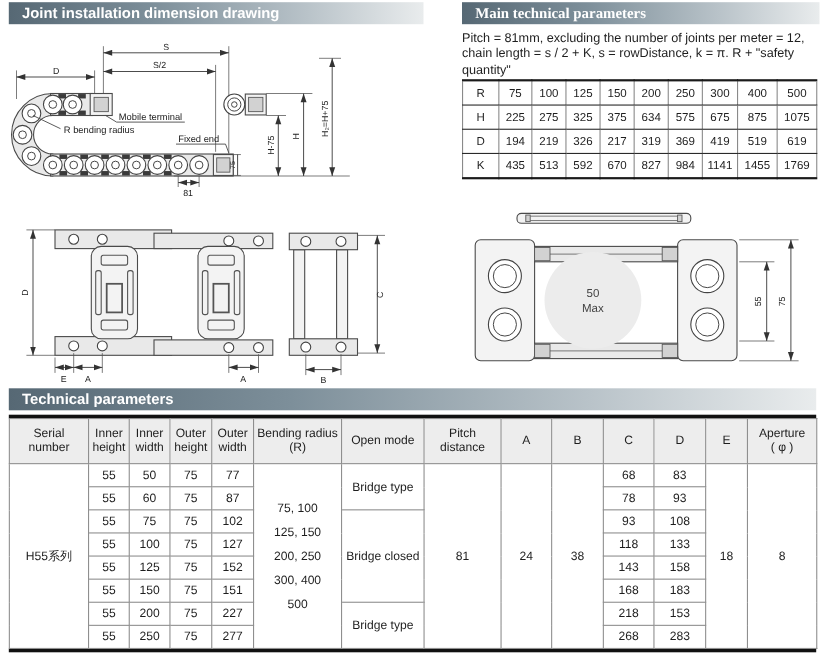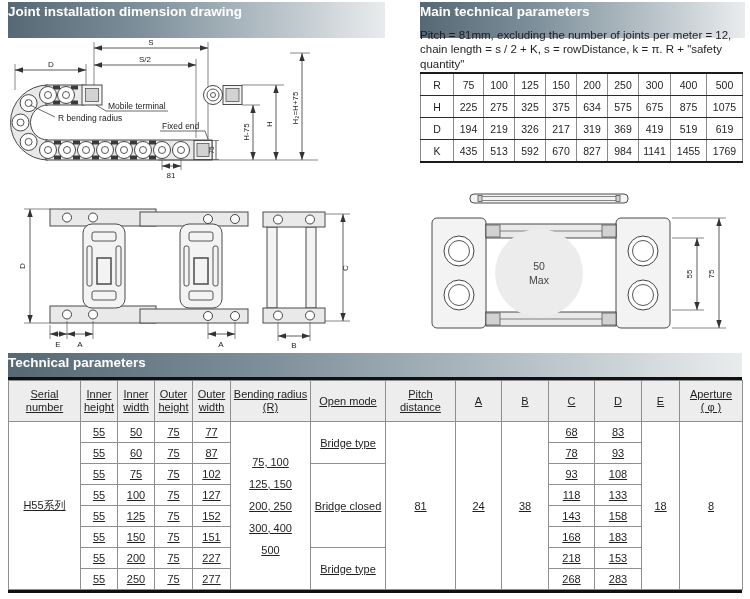--- a/index.html
+++ b/index.html
@@ -6,22 +6,22 @@
   body {
     width:750px; height:599px; position:relative;
     background:#ffffff;
     font-family:"Liberation Sans", sans-serif;
     color:#222;
   }
   .abs { position:absolute; }
 
   
   .hbar {
-    height:36px; line-height:20px;
-    box-sizing:border-box;
+    height:20px; line-height:20px;
+    padding-left:12px; box-sizing:border-box;
     color:#ffffff; font-weight:bold; font-size:13.5px;
     background:linear-gradient(90deg,#566874 0%, #7d8f9a 35%, #b9c3c9 72%, #e9eced 100%);
     white-space:nowrap;
   }
 
   
   .para {
     font-size:11.5px; line-height:1.26; color:#1e1e1e;
     width:328px;
   }
@@ -70,21 +70,21 @@
   text.lab9 { font-family:"Liberation Sans",sans-serif; font-size:8.5px; fill:#222; }
   text.lab6 { font-family:"Liberation Sans",sans-serif; font-size:6.5px; fill:#222; }
   text.big  { font-family:"Liberation Sans",sans-serif; font-size:10.5px; fill:#444; }
   .mid { text-anchor:middle; }
 </style>
 </head>
 <body>
 
 <div class="abs hbar" style="left:8px; top:2px; width:377px;">Joint installation dimension drawing</div>
 
-<div class="abs hbar" style="left:420px; top:2px; width:325px;">Main technical parameters</div>
+<div class="abs hbar" style="left:420px; top:2px; width:325px;font-family:Liberation Serif, serif;">Main technical parameters</div>
 
 <div class="abs para" style="left:420px; top:28px;">Pitch = 81mm, excluding the number of joints per meter = 12, chain length = s / 2 + K, s = rowDistance, k = π. R + "safety quantity"</div>
 
 <table class="abs small-table" style="left:420px; top:72px;">
   <colgroup>
     <col style="width:33px">
       <col style="width:30px">
       <col style="width:31px">
       <col style="width:31px">
     <col style="width:31px">
@@ -402,21 +402,21 @@
   <g>
     <line class="ext" x1="252" y1="36" x2="306" y2="36"></line>
     <line class="ext" x1="252" y1="146" x2="306" y2="146"></line>
     <line class="dim" x1="299" y1="36" x2="299" y2="146" marker-start="url(#as)" marker-end="url(#ae)"></line>
     <text class="lab mid" x="294" y="92" transform="rotate(-90 294 92)">75</text>
   </g>
 </svg>
 
 <div class="abs hbar" style="left:8px; top:353px; width:734px;">Technical parameters</div>
 
-<div class="abs big-table-wrap" style="left:8px; top:377px;text-decoration:underline;">
+<div class="abs big-table-wrap" style="left:8px; top:377px;">
 <table class="big-table">
   <colgroup>
     <col style="width:72px">
         <col style="width:37px">
         <col style="width:37px">
         <col style="width:38px">
     <col style="width:38px">
         <col style="width:80px">
         <col style="width:75px">
         <col style="width:70px">

